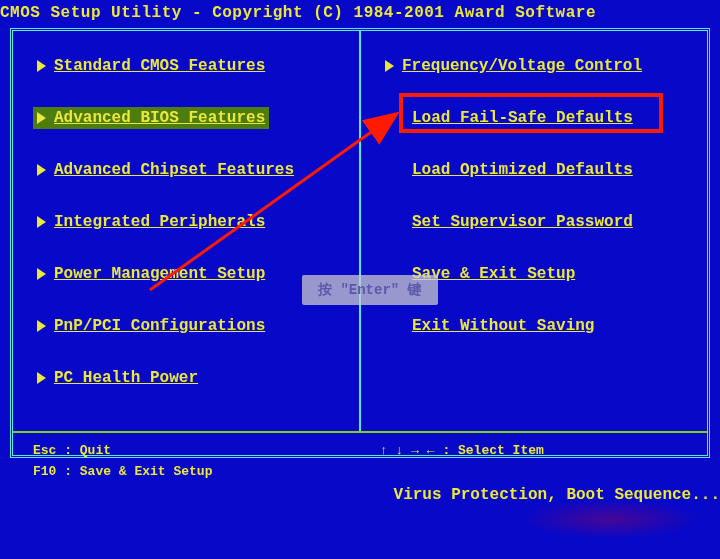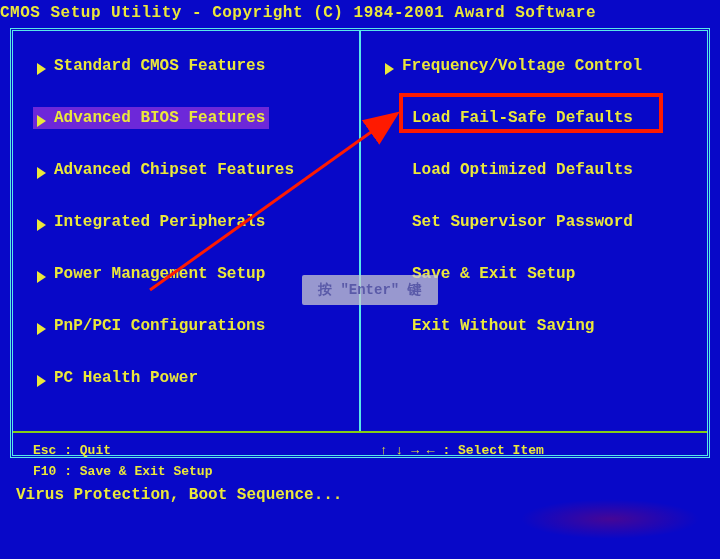--- a/index.html
+++ b/index.html
@@ -37,25 +37,26 @@
     .divider {
       width: 2px;
       background: #58e8e8;
     }
     .menu-item {
       color: #ebe83a;
       font-size: 16px;
       padding: 2px 4px;
       margin-bottom: 30px;
       display: flex;
-      align-items: flex-end;
+      align-items: center;
       white-space: nowrap;
+      text-decoration: underline;
     }
     .menu-item.selected {
-      background: #6d28d9;
+      background: #4d7c0f;
       display: inline-flex;
     }
     .tri {
       display: inline-block;
       width: 0; height: 0;
       border-top: 6px solid transparent;
       border-bottom: 6px solid transparent;
       border-left: 9px solid #ebe83a;
       margin-right: 8px;
     }
@@ -86,23 +87,23 @@
       padding: 10px 20px 10px 20px;
       color: #ebe83a;
       font-size: 13px;
       display: flex;
     }
     .help-left { flex: 1; }
     .help-right { flex: 1; padding-left: 40px; }
     .help-row { margin-bottom: 6px; }
     .footer {
       color: #ebe83a;
-      text-align: left;
+      text-align: right;
       font-size: 16px;
-      padding: 28px 0 16px 16px;
+      padding: 28px 0 16px 8px;
     }
     .glow {
       position: absolute;
       right: 20px; bottom: 20px;
       width: 180px; height: 40px;
       background: radial-gradient(ellipse, rgba(255,0,0,0.25), transparent 70%);
       pointer-events: none;
     }
   </style>
 </head>

